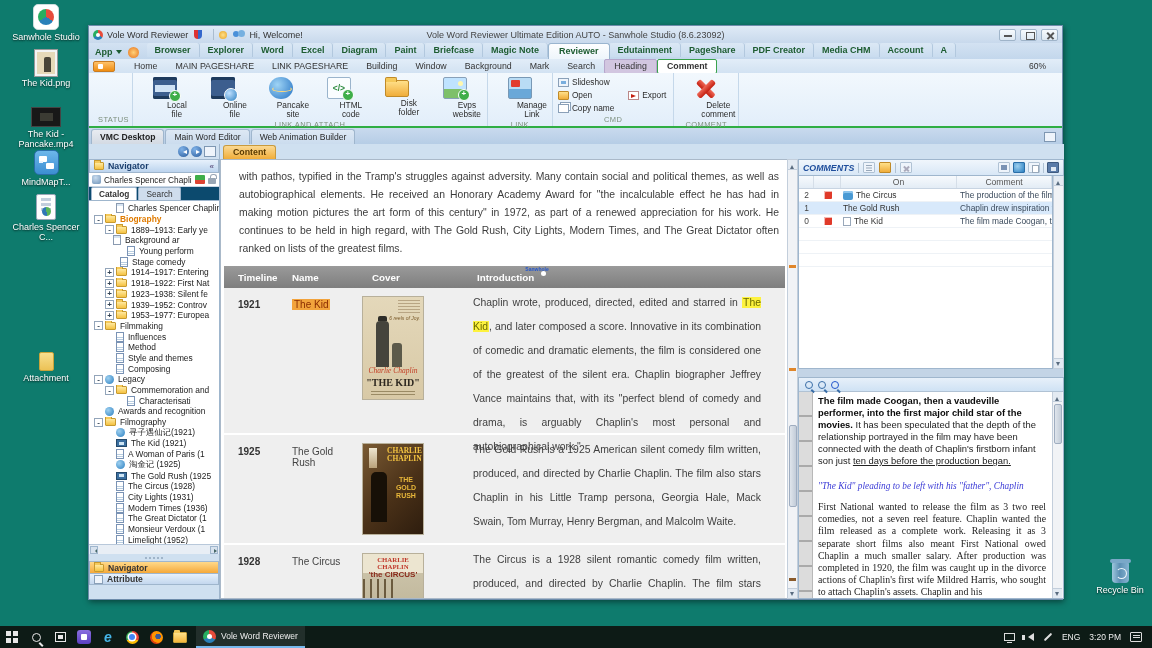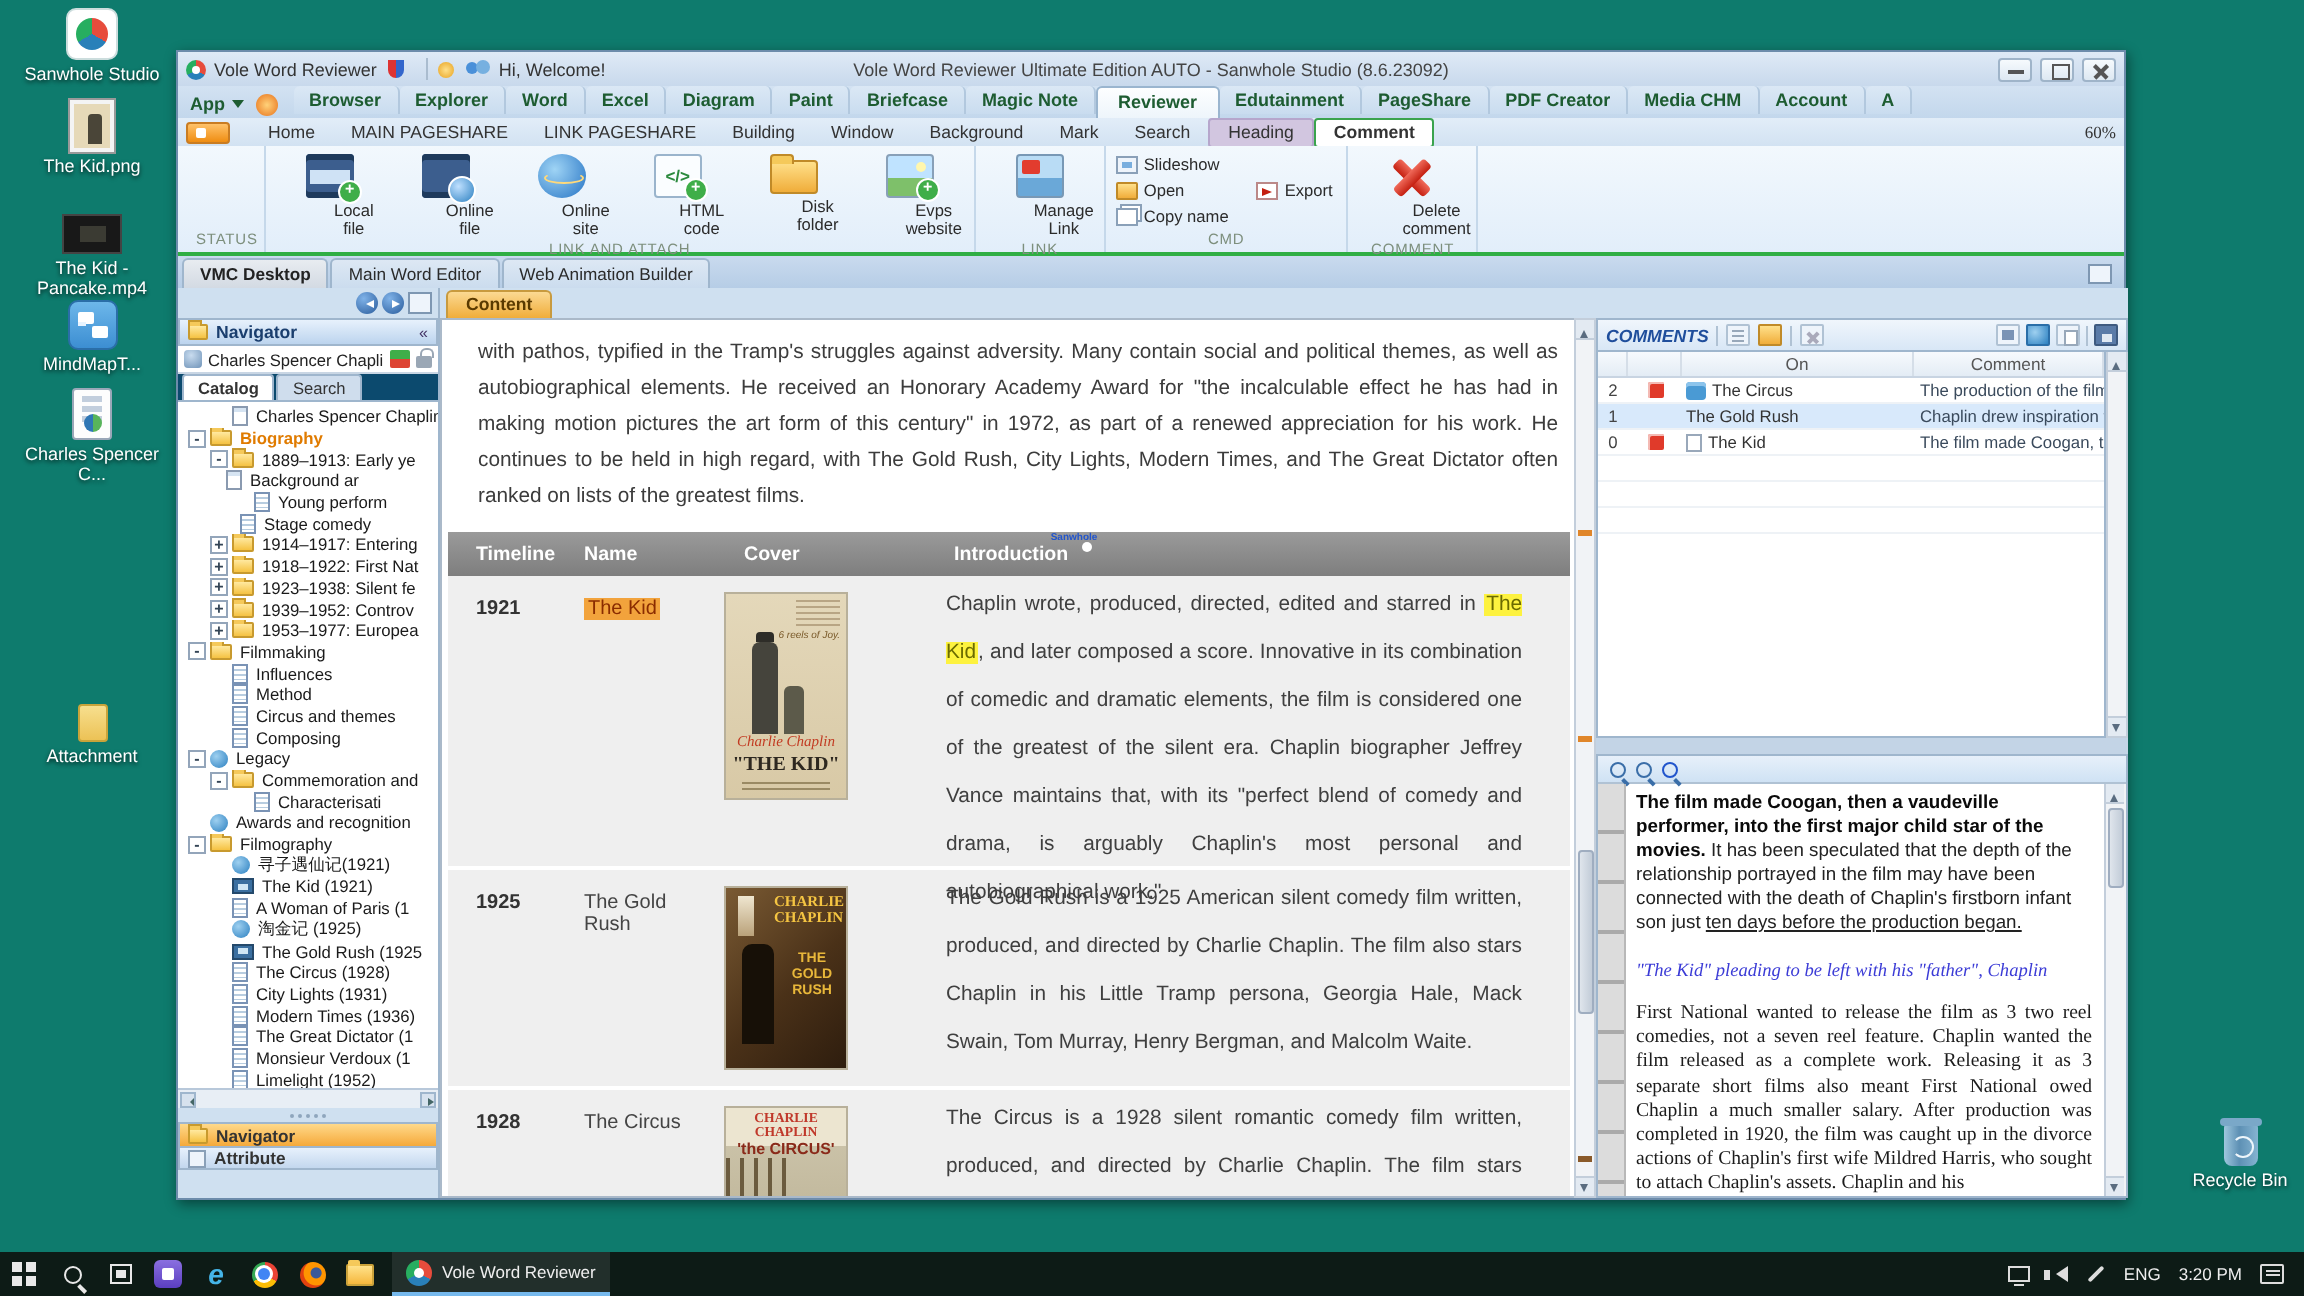--- a/index.html
+++ b/index.html
@@ -92,21 +92,21 @@
   .app-gear{ width:11px; height:11px; border-radius:50%; background:radial-gradient(#ffd27a,#e8711a); margin:0 8px 1px 2px; }
   .mtab{ font-size:9px; font-weight:bold; color:#1d5c31; padding:2px 8px 2px; border-right:1px solid #b2c8de; background:linear-gradient(#dbe8f5,#c9dcef); white-space:nowrap; border-radius:3px 3px 0 0; }
   .mtab.active{ background:linear-gradient(#fdfeff,#eef5fb); border:1px solid #9ab5cf; border-bottom:none; padding:2px 10px 3px; }
   
   .mrow2{ position:absolute; left:0; top:33px; width:100%; height:14px; background:linear-gradient(#e2edf8,#d2e2f2); display:flex; align-items:center; padding-left:4px; }
   .orange-btn{ width:22px; height:11px; border-radius:2px; background:linear-gradient(#ffc269,#ef8d12); border:1px solid #c97c22; position:relative; margin-right:10px; flex:none; }
   .orange-btn::after{ content:""; position:absolute; left:4px; top:2.5px; width:5px; height:5px; background:#fff; border-radius:1px; }
   .stab{ font-size:8.8px; color:#333; padding:1px 9px 2px; white-space:nowrap; }
   .stab.hl{ background:#d2c6e0; border:1px solid #b6a6cc; border-radius:2px; }
   .stab.active{ background:#fff; border:1px solid #3aa34d; border-radius:2px; font-weight:bold; }
-  .zoom-lvl{ margin-left:auto; margin-right:4px; font-size:8.5px; color:#333;font-family:Liberation Serif, serif; }
+  .zoom-lvl{ margin-left:auto; margin-right:16px; font-size:8.5px; color:#333; }
 
   
   .ribbon{ position:absolute; left:0; top:47px; width:100%; height:55px; background:linear-gradient(#f2f8fd,#e2eefa); border-bottom:2px solid #2fae44; display:flex; padding-left:6px; }
   .rgroup{ display:flex; flex-direction:column; border-right:1px solid #c5d8ea; padding:1px 3px 0; }
   .rgroup-body{ flex:1; display:flex; align-items:flex-start; }
   .rgroup-label{ height:11px; font-size:7.5px; color:#7d8f7d; text-align:center; letter-spacing:.4px; }
   .rbtn{ display:flex; flex-direction:column; align-items:center; padding:1px 4px; max-width:58px; }
   .rlabel{ font-size:8.3px; color:#2b2b2b; text-align:center; line-height:9px;margin-left:24px; }
   .ri{ width:24px; height:22px; position:relative; margin:2px auto 2px; }
   .ri-plus::after{ content:"+"; position:absolute; right:-4px; bottom:-3px; width:10px; height:10px; background:#3fae49; color:#fff; border:1px solid #fff;
@@ -395,21 +395,21 @@
               <div class="rbtn">
                 <span class="ri ri-film ri-plus"></span>
                 <span class="rlabel">Local file</span>
               </div>
               <div class="rbtn">
                 <span class="ri ri-filmglobe"></span>
                 <span class="rlabel">Online file</span>
               </div>
               <div class="rbtn">
                 <span class="ri ri-globe"></span>
-                <span class="rlabel">Online site</span>
+                <span class="rlabel">Pancake site</span>
               </div>
               <div class="rbtn">
                 <span class="ri ri-code ri-plus"></span>
                 <span class="rlabel">HTML code</span>
               </div>
               <div class="rbtn">
                 <span class="ri ri-folder"></span>
                 <span class="rlabel">Disk folder</span>
               </div>
               <div class="rbtn">
@@ -564,21 +564,21 @@
               <span class="lbl">Influences</span>
             </div>
             <div class="trow" style="padding-left: 16px;">
               <span style="width: 11px; flex: 0 0 auto;"></span>
               <span class="ti ti-page"></span>
               <span class="lbl">Method</span>
             </div>
             <div class="trow" style="padding-left: 16px;">
               <span style="width: 11px; flex: 0 0 auto;"></span>
               <span class="ti ti-page"></span>
-              <span class="lbl">Circus and themes</span>
+              <span class="lbl">Style and themes</span>
             </div>
             <div class="trow" style="padding-left: 16px;">
               <span style="width: 11px; flex: 0 0 auto;"></span>
               <span class="ti ti-page"></span>
               <span class="lbl">Composing</span>
             </div>
             <div class="trow" style="padding-left: 5px;">
               <span class="texp">-</span>
               <span class="ti ti-globe"></span>
               <span class="lbl">Legacy</span>

